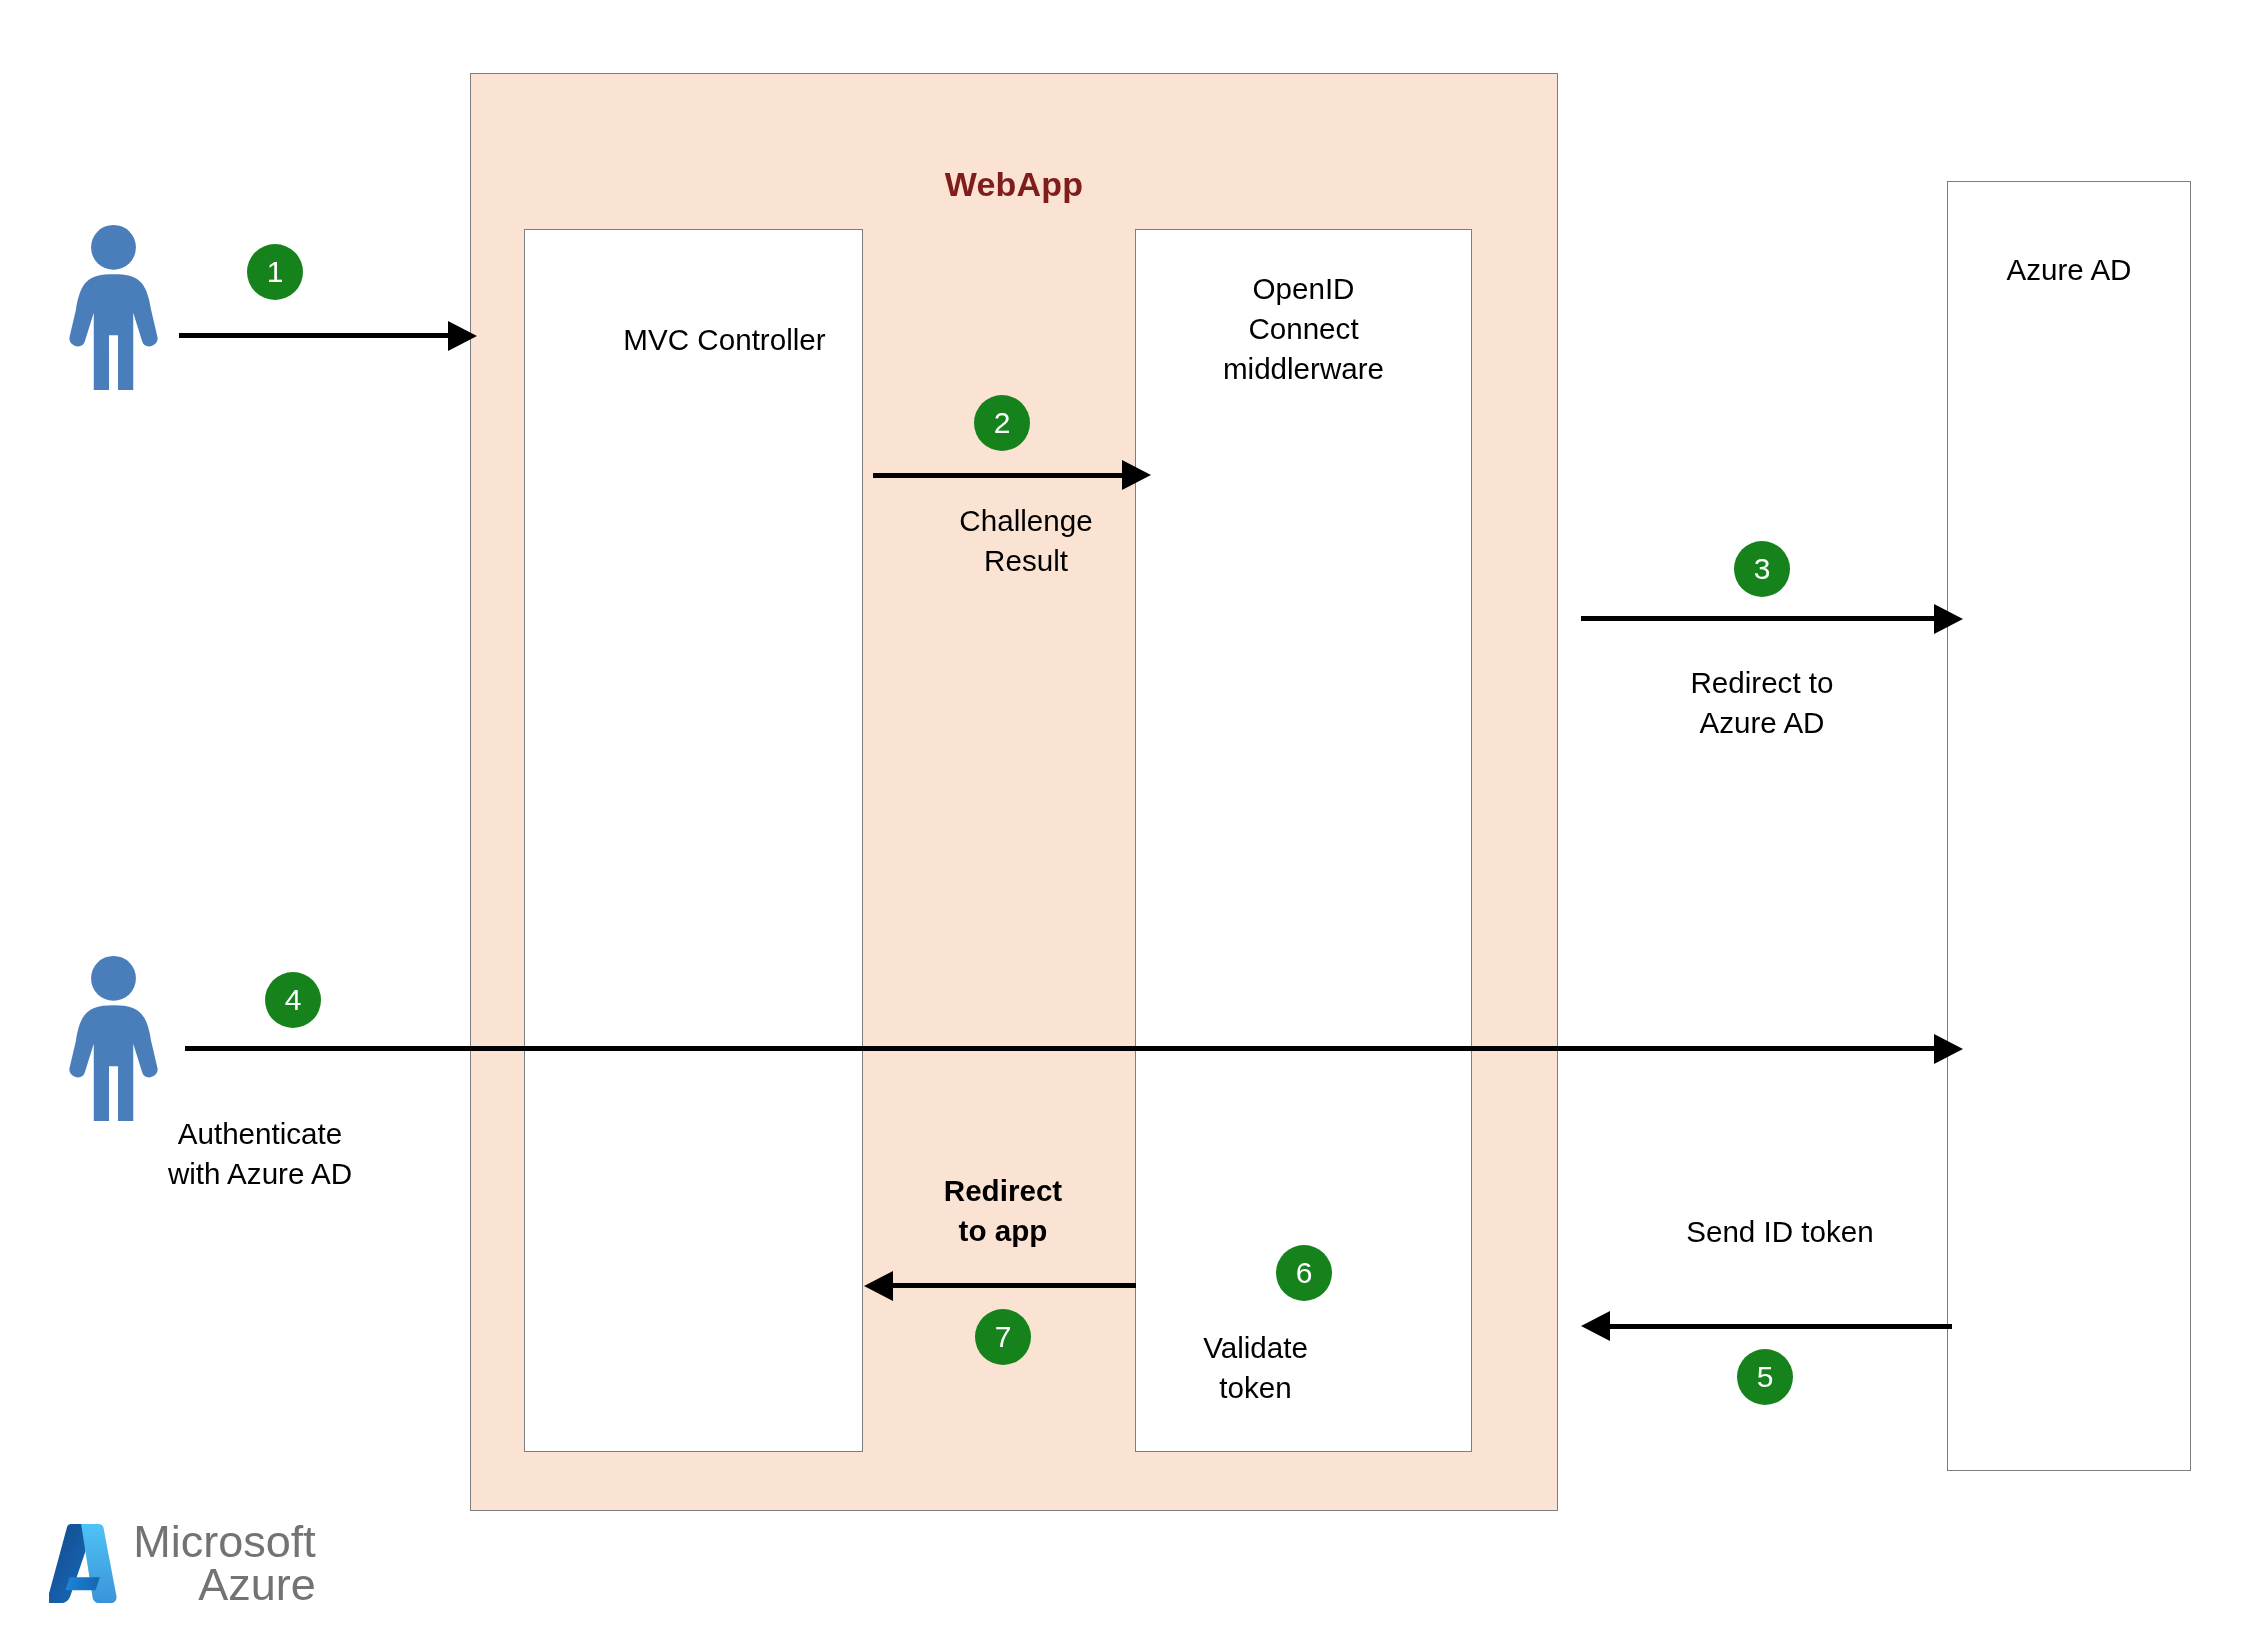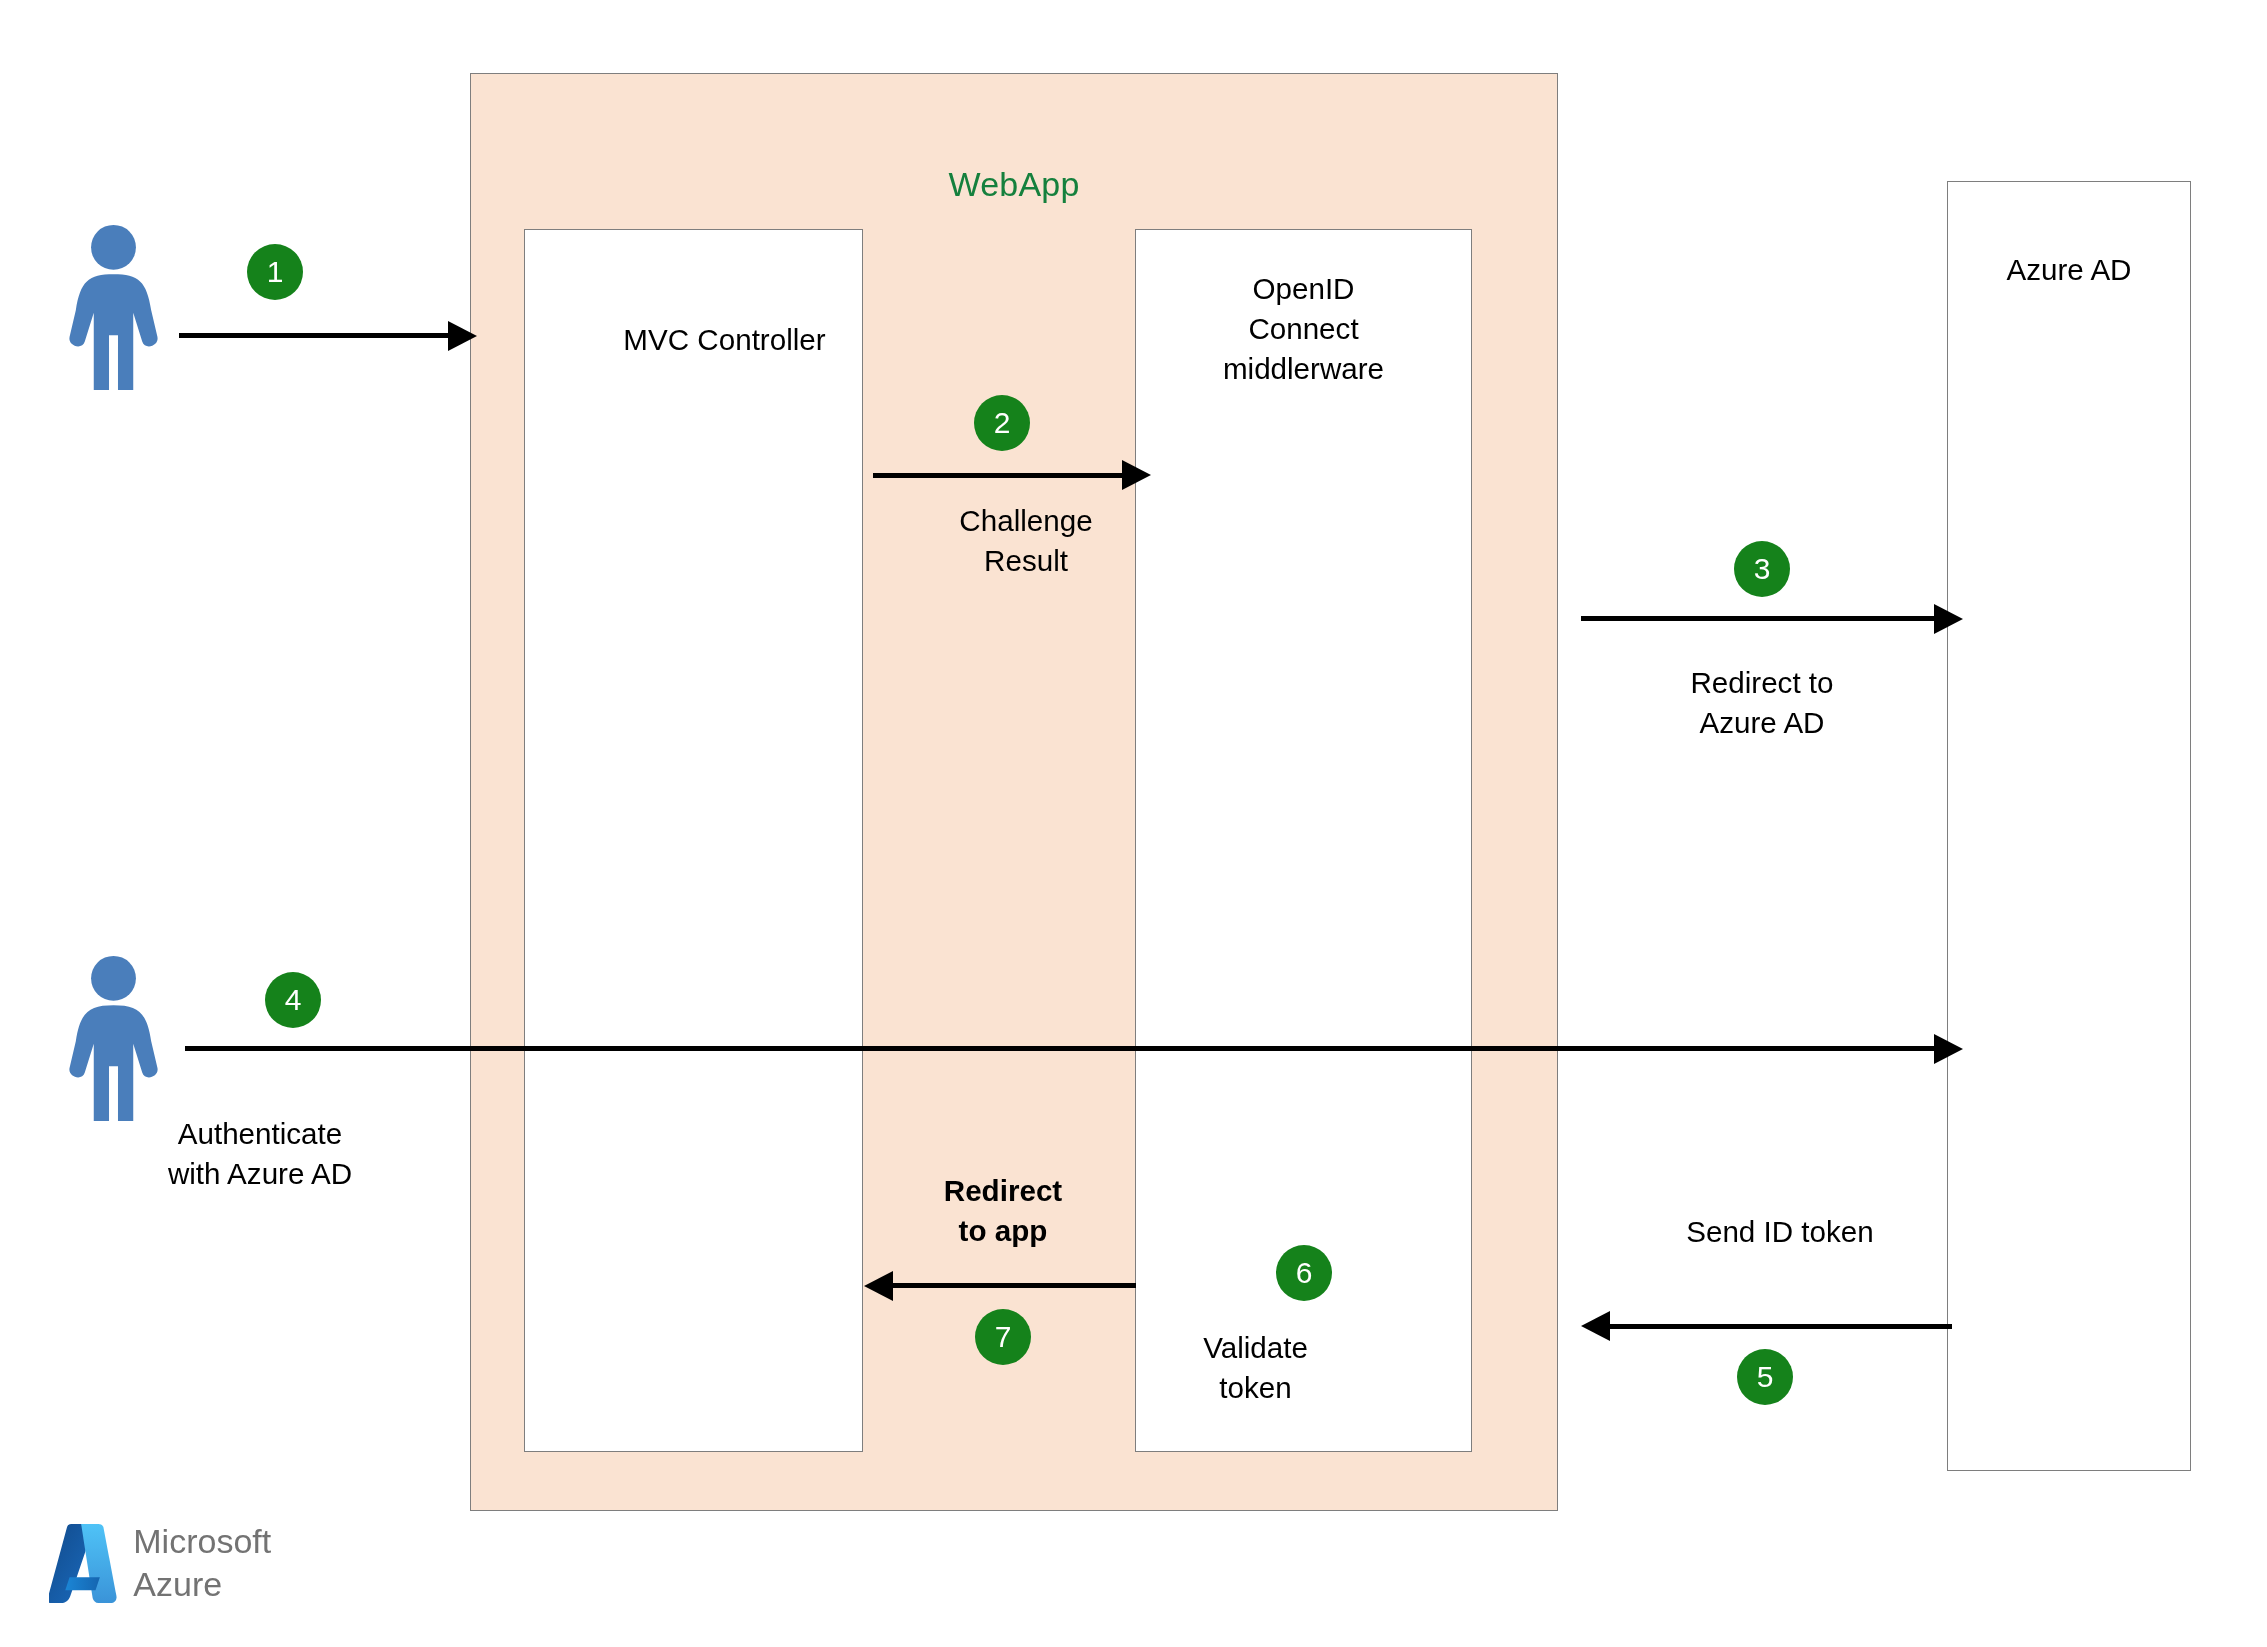--- a/index.html
+++ b/index.html
@@ -31,22 +31,22 @@
     border: 1.8px solid #7E7E7E;
     box-sizing: border-box;
   }
   .webapp-title {
     position: absolute;
     left: 470px;
     top: 165px;
     width: 1088px;
     text-align: center;
     font-size: 34px;
-    font-weight: normal;
-    color: #15803d;
+    font-weight: bold;
+    color: #7f1d1d;
     letter-spacing: 0.2px;
   }
 
   .inner-box {
     position: absolute;
     background: #ffffff;
     border: 1.8px solid #7E7E7E;
     box-sizing: border-box;
   }
   .box-mvc {
@@ -132,25 +132,26 @@
     position: absolute;
     left: 49px;
     top: 1520px;
     display: flex;
     align-items: center;
   }
   .azure-logo .mark { width: 70px; height: 85px; }
   .azure-logo .mark svg { display:block; width:100%; height:100%; }
   .azure-logo .wordmark {
     margin-left: 14.3px;
-    font-size: 34px;
+    font-size: 45px;
     line-height: 43px;
     color: #737373;
     font-family: "Liberation Sans", sans-serif;
     white-space: pre-line;
+    text-align: right;
   }
 </style>
 </head>
 <body>
 
 <div id="canvas">
 
   <div class="webapp-container"></div>
   <div class="webapp-title">WebApp</div>
 

